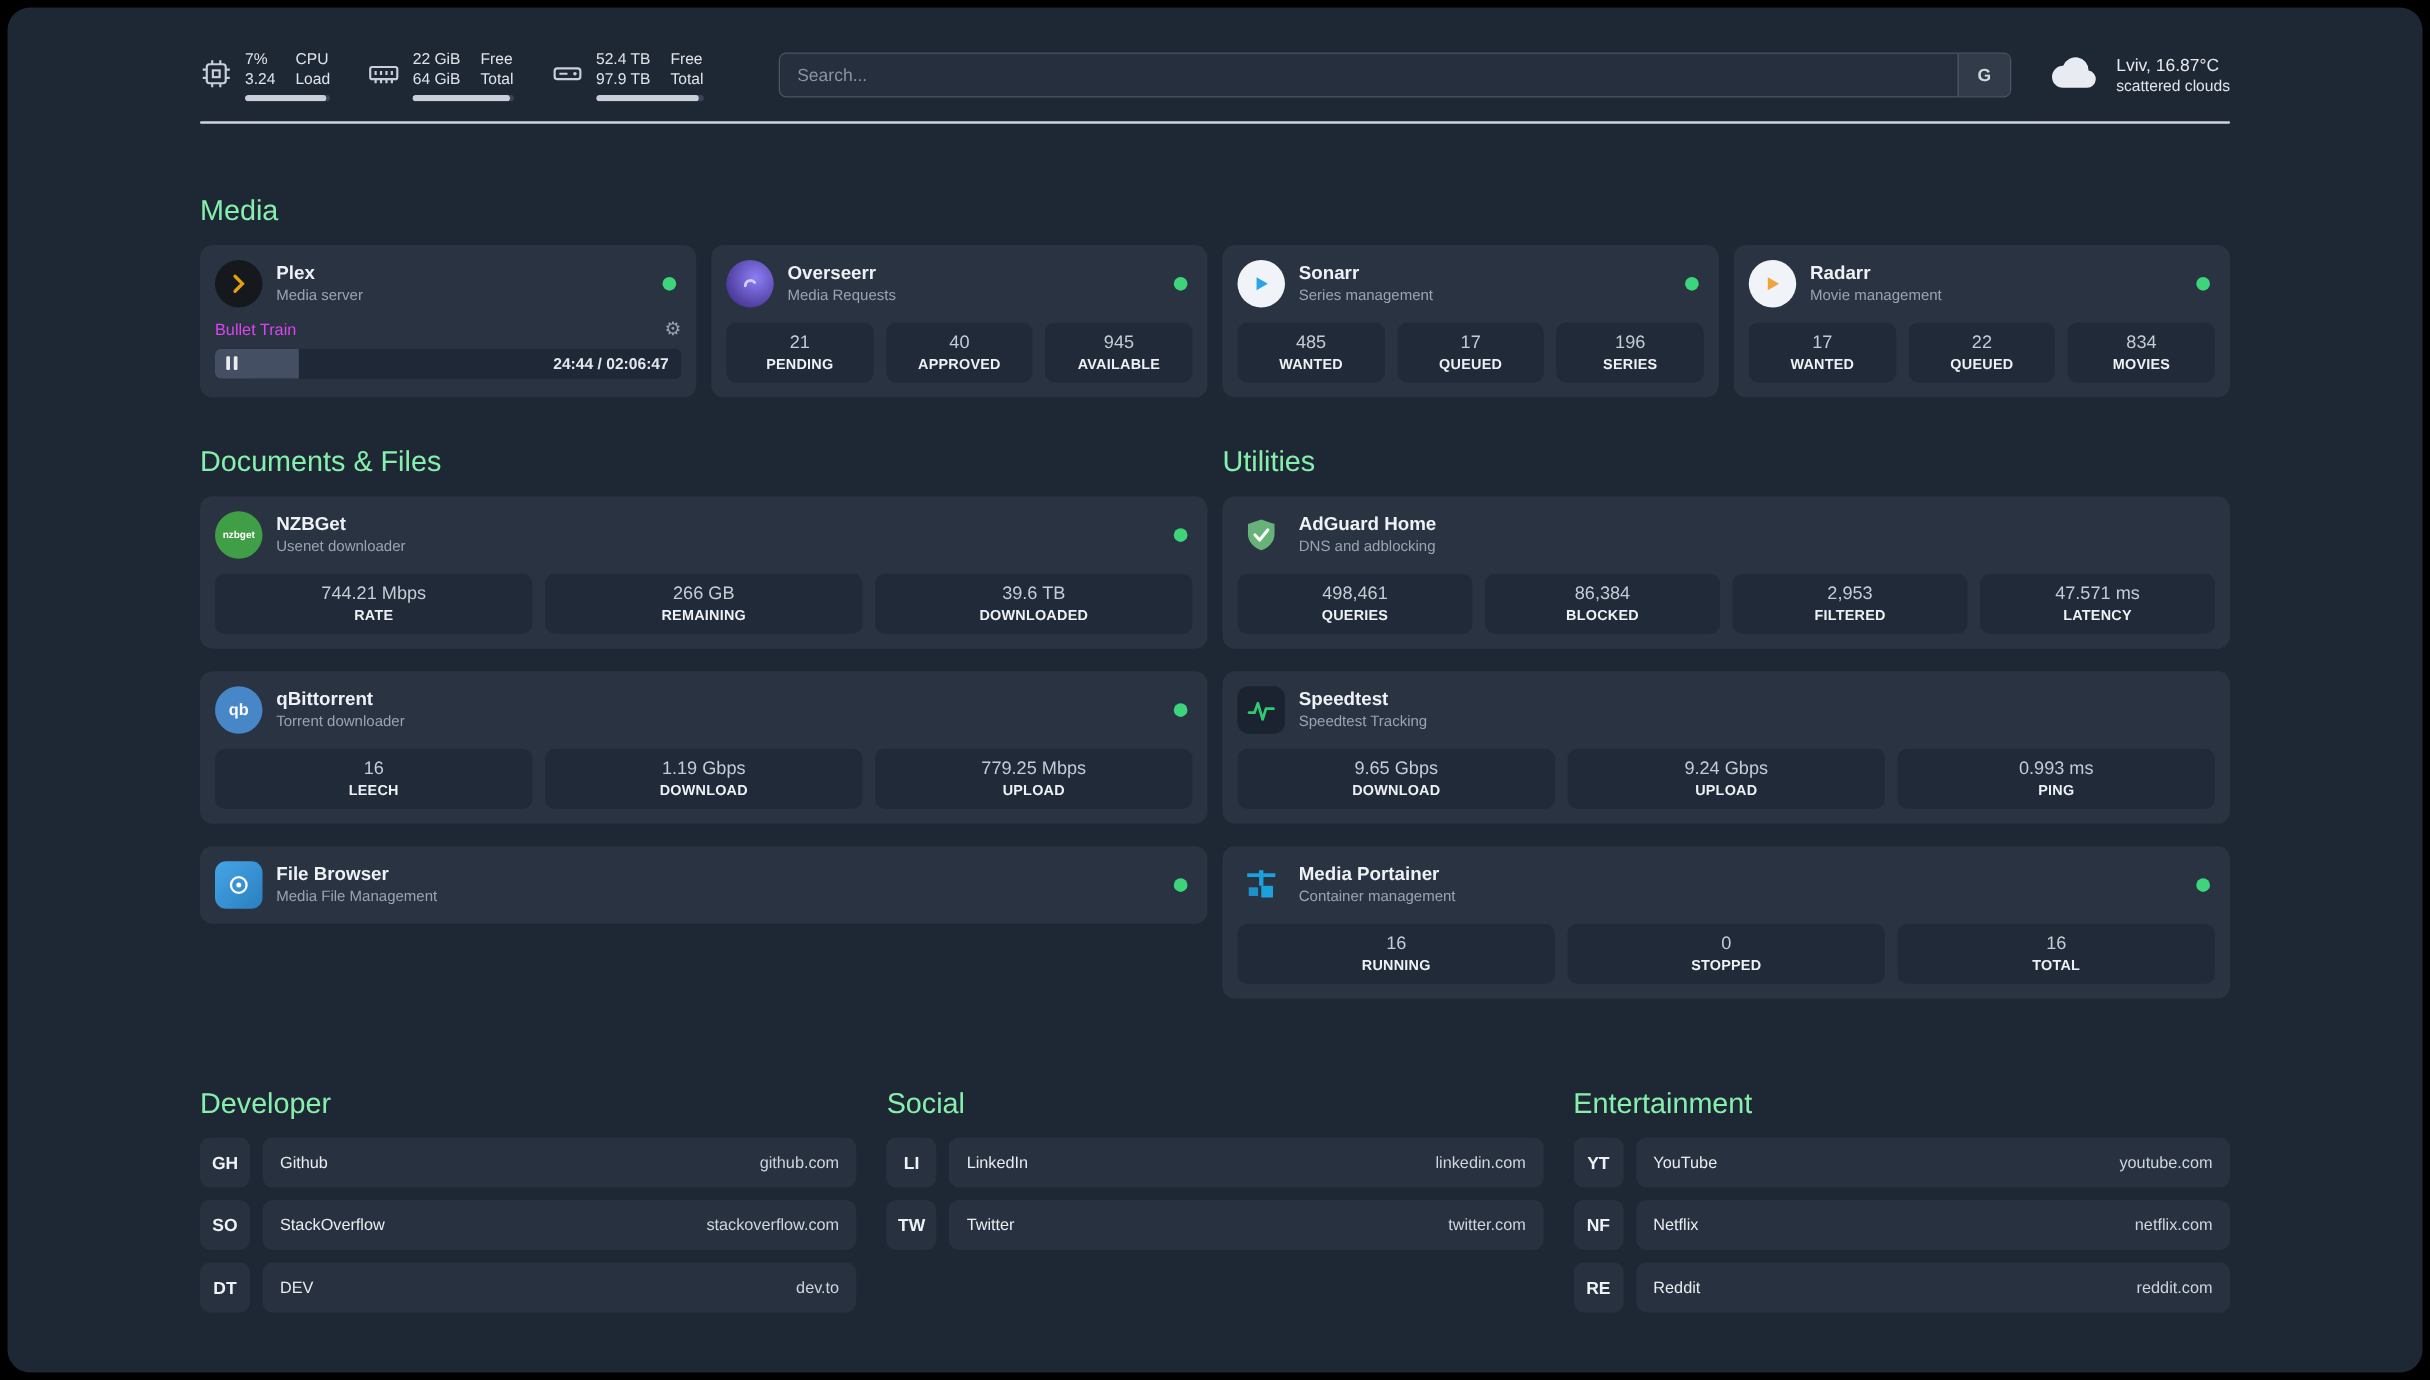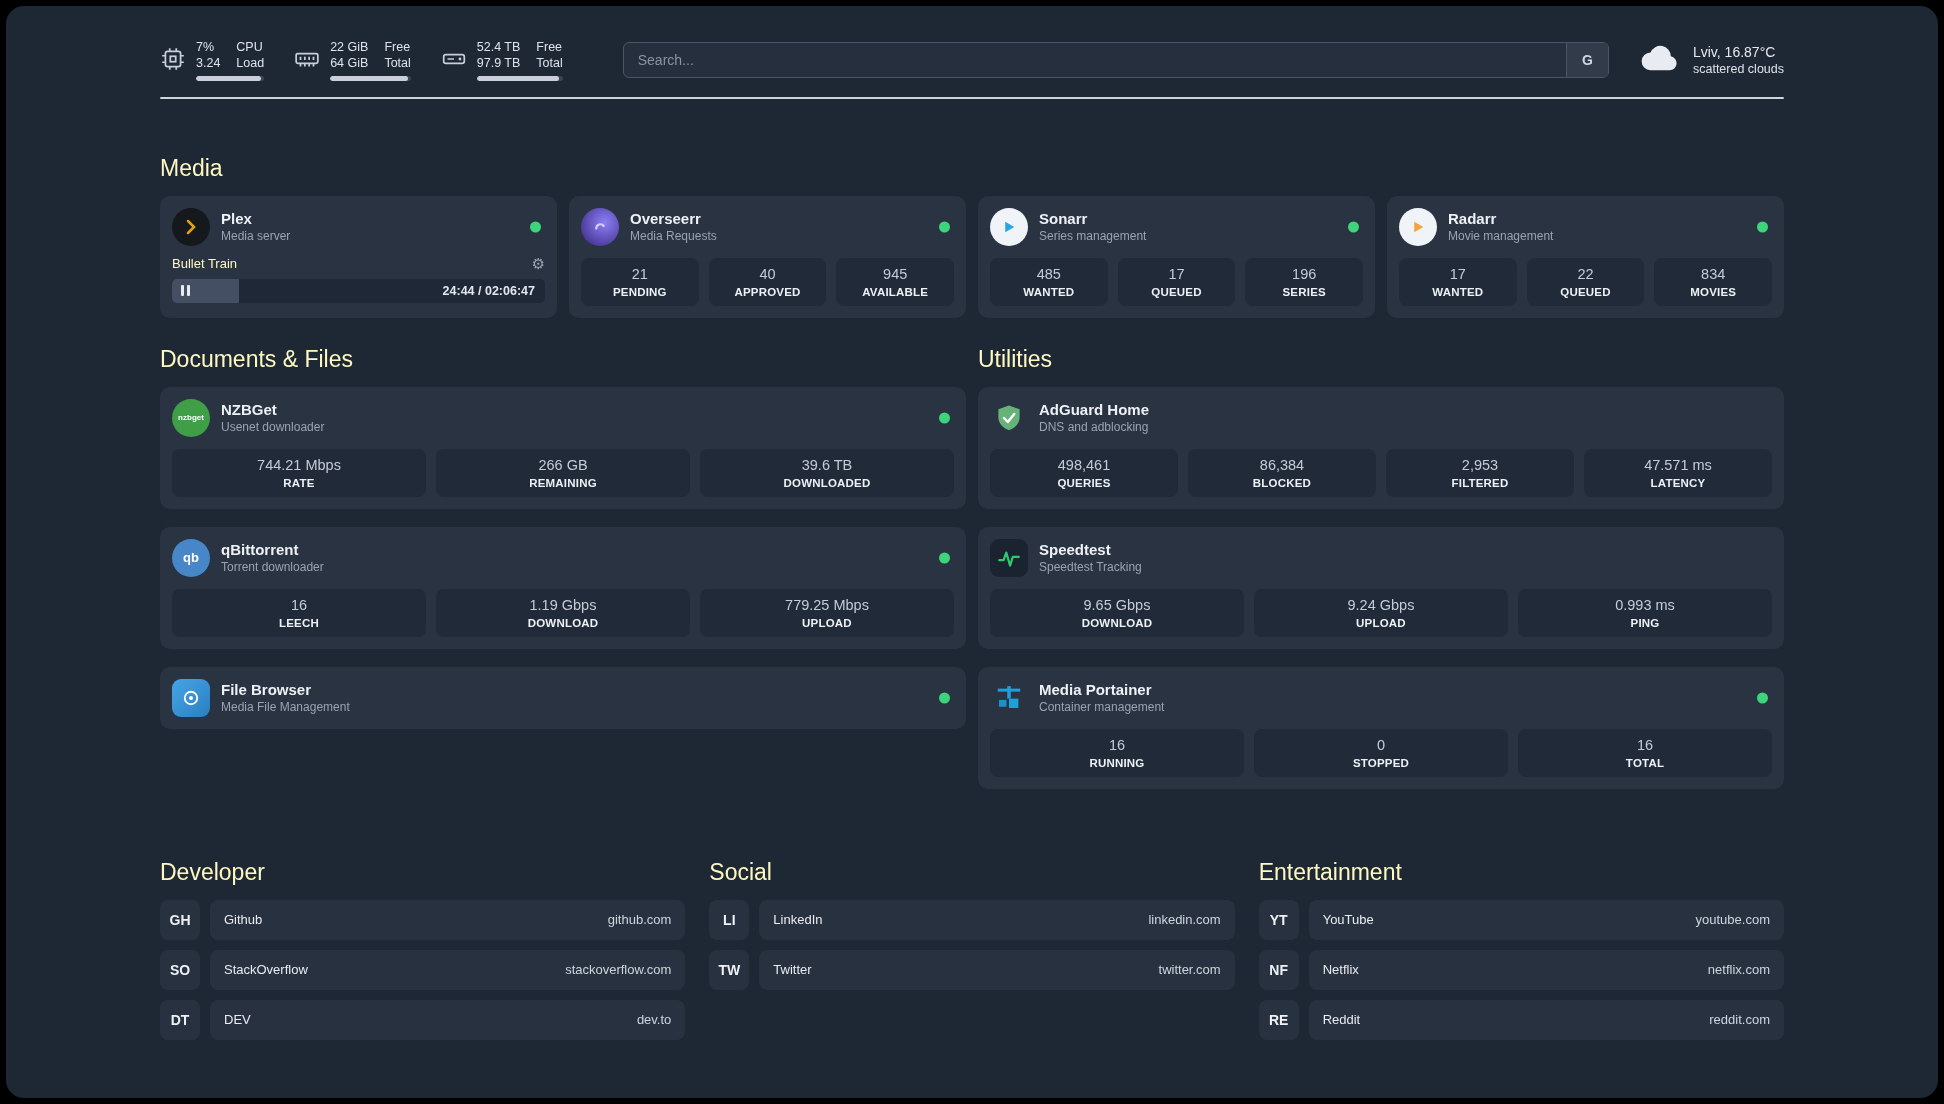--- a/index.html
+++ b/index.html
@@ -35,24 +35,24 @@
     background: #323b4a; border-left: 1px solid #4b5563; color: #d3d8e0;
     font-size: 14px; font-weight: 700; cursor: pointer;
   }
   .weather { display: flex; align-items: center; gap: 12px; }
   .weather-text { display: flex; flex-direction: column; gap: 2px; }
   .weather-loc { font-size: 14px; color: #e6e9ee; }
   .weather-cond { font-size: 12.5px; color: #dfe3ea; }
   .divider { margin-top: 16px; height: 2px; background: #cfd4db; border-radius: 1px; }
 
   
-  .section-title { font-size: 23px; font-weight: 500; color: #fef9c3; }
+  .section-title { font-size: 23px; font-weight: 500; color: #86efac; }
   .media-title { margin-top: 56px; }
   .grid-media { display: grid; grid-template-columns: repeat(4, 1fr); gap: 12px; margin-top: 14px; }
-  .cols { display: grid; grid-template-columns: 1fr 1fr; gap: 12px; margin-top: 28px; }
+  .cols { display: grid; grid-template-columns: 1fr 1fr; gap: 12px; margin-top: 38px; }
   .colstack { display: flex; flex-direction: column; gap: 18px; margin-top: 14px; }
 
   .card { background: #2a3342; border-radius: 10px; padding: 12px; cursor: pointer; }
   .card-head { display: flex; align-items: center; gap: 11px; position: relative; padding-right: 22px; }
   .app-icon {
     width: 38px; height: 38px; flex: none; display: flex; align-items: center;
     justify-content: center; border-radius: 50%; font-weight: 700;
   }
   .app-texts { display: flex; flex-direction: column; }
   .app-name { font-size: 15px; font-weight: 600; color: #eef1f5; }
@@ -62,21 +62,21 @@
     width: 11px; height: 11px; border-radius: 50%; background: #3ed47c;
   }
   .stats { display: flex; gap: 10px; margin-top: 12px; }
   .stat { flex: 1; background: #202a38; border-radius: 8px; padding: 8px 6px; text-align: center; }
   .stat-value { font-size: 14.5px; color: #c6ccd6; }
   .stat-label { font-size: 11.5px; font-weight: 700; color: #eef1f5; margin-top: 4px; letter-spacing: .2px; }
 
   
   .player { margin-top: 10px; }
   .player-top { display: flex; align-items: center; justify-content: space-between; }
-  .track-title { font-size: 13px; color: #fef9c3; }
+  .track-title { font-size: 13px; color: #d946ef; }
   .gear { font-size: 15px; color: #98a1b0; cursor: pointer; line-height: 1; }
   .seek {
     margin-top: 8px; height: 24px; background: #1f2836; border-radius: 5px;
     position: relative; display: flex; align-items: center; overflow: hidden; cursor: pointer;
   }
   .seek-fill { position: absolute; left: 0; top: 0; bottom: 0; width: 18%; background: #454f63; }
   .pause-btn { position: relative; display: flex; gap: 3px; margin-left: 9px; cursor: pointer; }
   .pause-btn i { display: block; width: 3px; height: 11px; background: #e8ebf0; border-radius: 1px; }
   .seek-time { position: absolute; right: 10px; font-size: 12.5px; font-weight: 700; color: #e3e7ee; }
 

